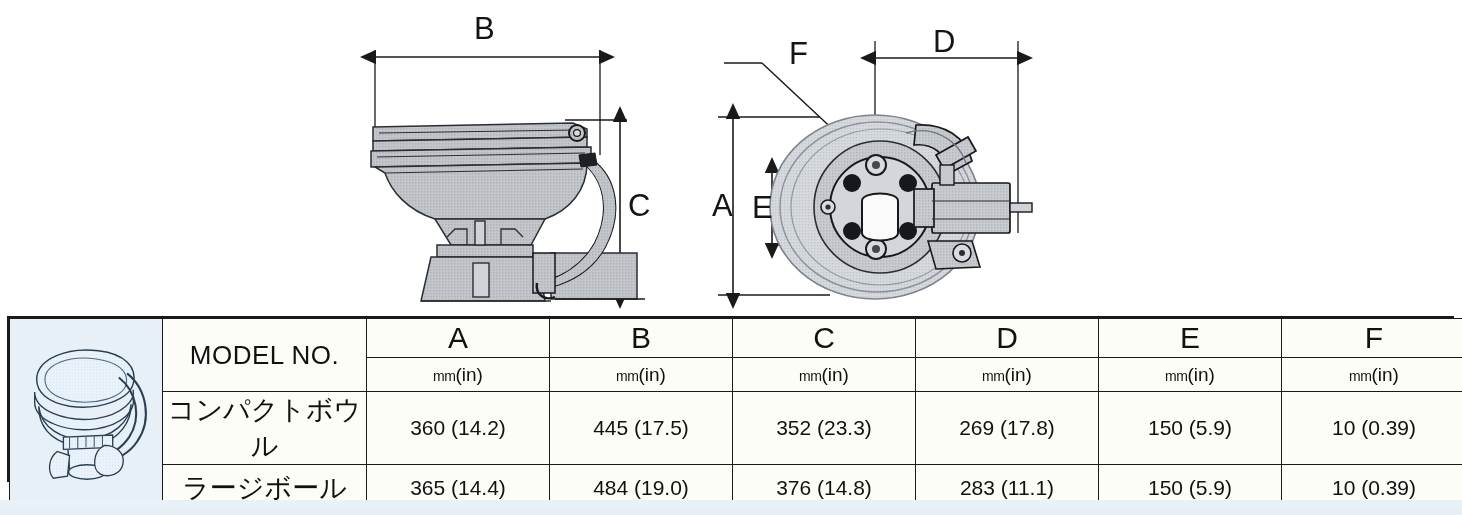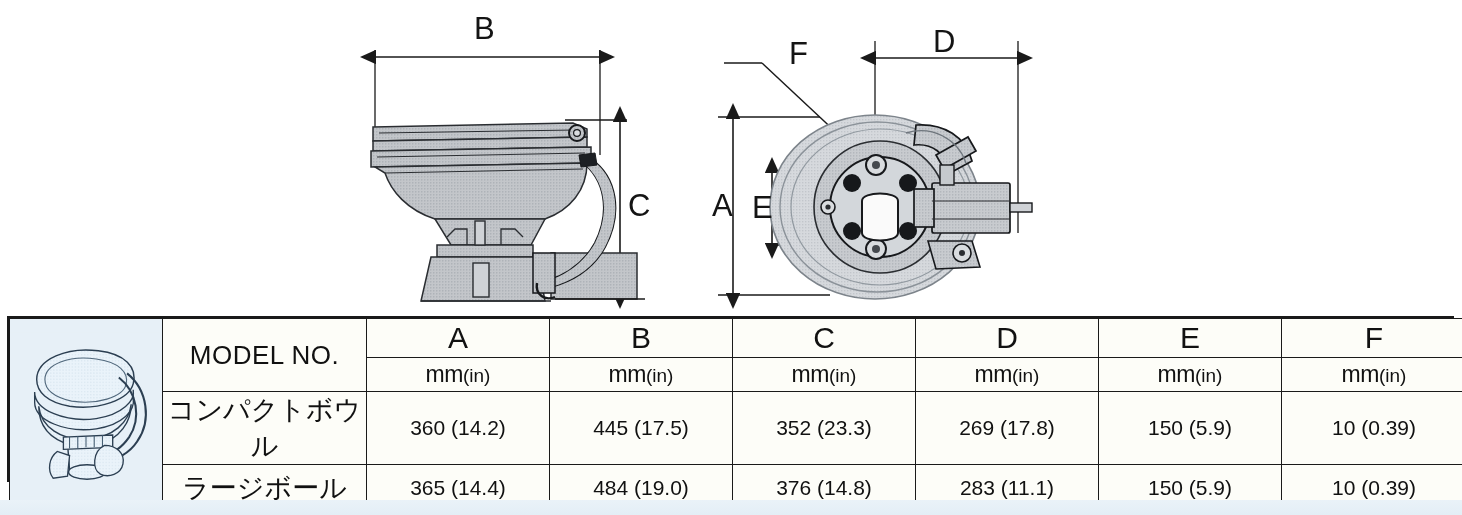--- a/index.html
+++ b/index.html
@@ -51,21 +51,21 @@
   .c-model{width:203px;}
   .c-dim{width:182px;}
   .c-dimF{width:184px;}
 
   .hdr-letter{font-size:30px;line-height:1;height:38px;}
   .hdr-unit{font-size:19px;line-height:1;height:33px;letter-spacing:0px;}
   .model-head{font-size:26px;letter-spacing:0.5px;}
   .model-name{font-size:27px;font-family:"DejaVu Sans",sans-serif;letter-spacing:0px;margin-top:8px;}
   .val{font-size:21px;letter-spacing:0px;}
   .rowdata{height:46px;}
-  .mm{font-size:23px;letter-spacing:-0.5px;}
+  .mm{font-size:14px;letter-spacing:-0.5px;}
 
   
   #bottom-strip{
     position:absolute;left:0;top:500px;width:1462px;height:15px;
     background:linear-gradient(#eaf2f8,#e3eef6);
   }
   #prod-thumb{width:100%;height:100%;display:block;}
   svg{display:block;}
 </style>
 </head>

